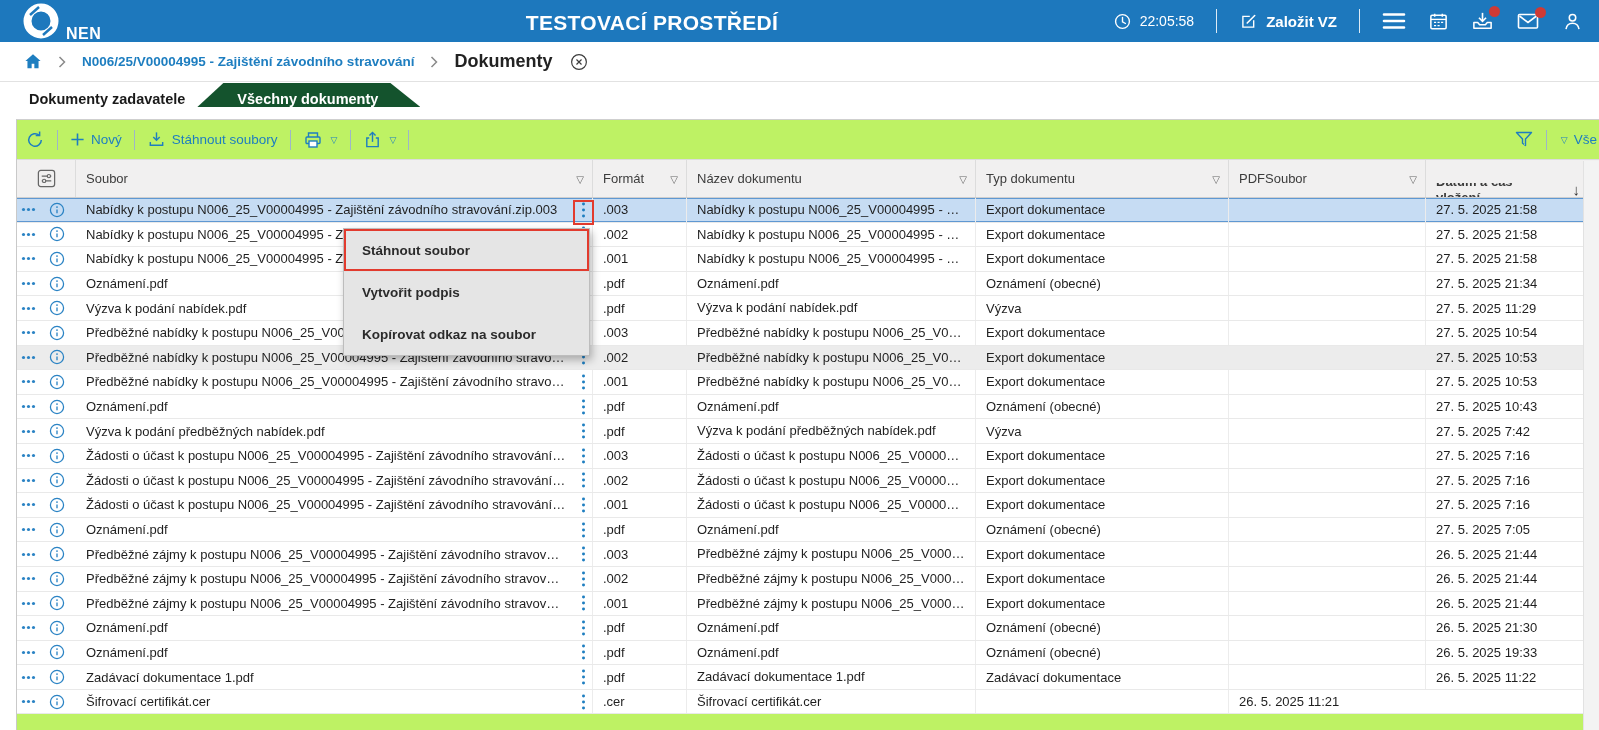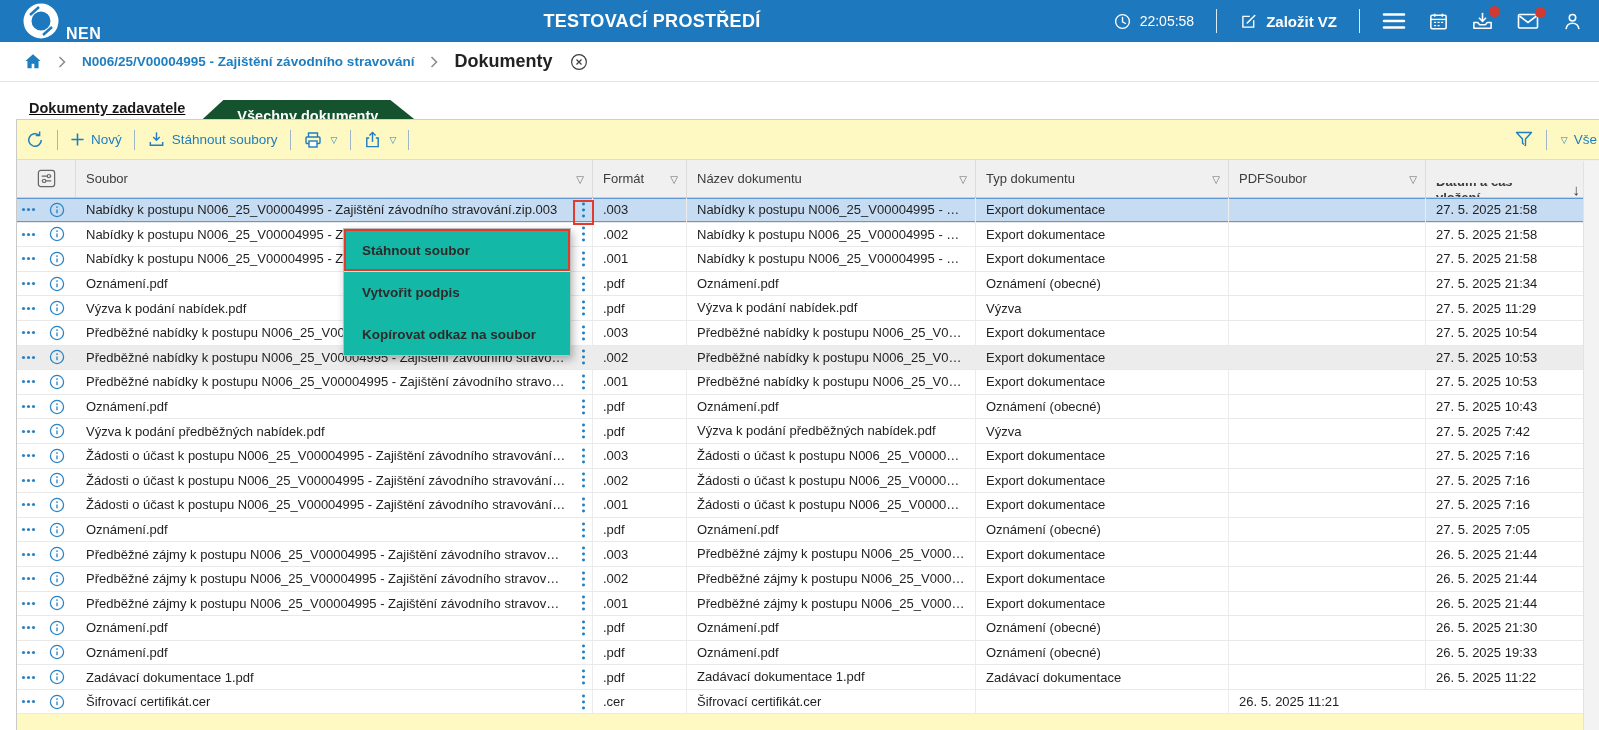--- a/index.html
+++ b/index.html
@@ -5,43 +5,43 @@
   html,body{margin:0;padding:0;background:#fff;font-family:"Liberation Sans","DejaVu Sans",sans-serif;}
   .stage{position:relative;width:1599px;height:730px;overflow:hidden;background:#fff;}
 
   
   .topbar{position:absolute;top:0;left:0;width:100%;height:42px;background:#1d78bd;color:#fff;}
   .logo-wrap{position:absolute;left:22px;top:2px;display:flex;align-items:flex-start;}
   .logo-ring{width:38px;height:38px;}
   .brand{margin-left:6px;line-height:1;}
   .brand-main{font-size:16px;font-weight:700;letter-spacing:.5px;margin-top:24px;}
   .brand-sub{font-size:11px;margin-left:14px;margin-top:1px;}
-  .env-title{position:absolute;left:652px;top:11px;transform:translateX(-50%);font-size:18px;font-weight:700;letter-spacing:.3px;white-space:nowrap;}
+  .env-title{position:absolute;left:652px;top:11px;transform:translateX(-50%);font-size:21px;font-weight:700;letter-spacing:.3px;white-space:nowrap;}
   .top-right{position:absolute;right:16px;top:0;height:42px;display:flex;align-items:center;gap:22px;}
   .top-group{display:flex;align-items:center;gap:8px;white-space:nowrap;}
   .clock-time{font-size:14px;}
   .create-vz{font-size:15px;font-weight:700;}
   .vsep{width:1px;height:24px;background:rgba(255,255,255,.85);}
   .icon-btn{position:relative;display:flex;align-items:center;justify-content:center;}
   .badge{position:absolute;top:-4px;right:-6px;width:11px;height:11px;border-radius:50%;background:#cf3a35;}
 
   
   .breadcrumb{position:absolute;top:42px;left:0;width:100%;height:40px;background:#fff;border-bottom:1px solid #e2e2e2;display:flex;align-items:center;padding-left:24px;box-sizing:border-box;gap:16px;}
   .crumb-link{color:#1e7ec0;font-size:13.5px;font-weight:600;}
   .crumb-current{color:#222;font-size:18px;font-weight:700;}
   .crumb-close{margin-left:2px;}
 
   
-  .tabs{position:absolute;top:100px;left:16px;height:31px;display:flex;align-items:flex-start;text-decoration:underline;}
+  .tabs{position:absolute;top:76px;left:16px;height:31px;display:flex;align-items:flex-end;}
   .tab{display:flex;align-items:center;font-size:14.5px;font-weight:700;}
   .tab-active{color:#1a1a1a;padding:0 26px 0 13px;background:#fff;}
   .tab-blue{color:#fff;background:#14532d;padding:8px 42px 0 40px;margin-left:-14px;clip-path:polygon(0 100%,26px 0,calc(100% - 30px) 0,100% 100%);}
 
   
-  .panel{position:absolute;top:119px;left:16px;right:0;bottom:0;border-top:1px solid #cfcfcf;border-left:1px solid #c9c9c9;box-sizing:border-box;background:#fef9c3;}
+  .panel{position:absolute;top:119px;left:16px;right:0;bottom:0;border-top:1px solid #cfcfcf;border-left:1px solid #c9c9c9;box-sizing:border-box;background:#bef264;}
   .toolbar{height:40px;border-bottom:1px solid #dcdcdc;display:flex;align-items:center;padding:0 4px;box-sizing:border-box;color:#1e7ec0;}
   .tb-left{display:flex;align-items:center;gap:9px;padding-left:4px;flex:1;min-width:0;}
   .tb-right{display:flex;align-items:center;gap:9px;padding-right:0;margin-right:-2px;white-space:nowrap;}
   .tb-item{display:flex;align-items:center;gap:6px;font-size:13.5px;white-space:nowrap;}
   .tb-sep{width:1px;height:20px;background:#9eb6c8;margin:0 3px;}
   .dd-arrow{font-size:9px;color:#1e7ec0;margin-left:2px;}
   .tb-all{font-size:13.5px;color:#1e7ec0;}
 
   
   .grid{display:grid;grid-template-columns:59px 517px 94px 289px 253px 197px 158px;}
@@ -61,21 +61,21 @@
   .c-soubor .txt{overflow:hidden;text-overflow:ellipsis;white-space:nowrap;flex:1;}
   .kebab{position:absolute;right:5px;top:50%;transform:translateY(-50%);display:flex;}
   .c-nazev,.c-typ{text-overflow:ellipsis;}
   .c-nazev{display:block;line-height:24.6px;text-overflow:ellipsis;}
   .row.selected{background:#c6dcf3;box-shadow:inset 0 1px 0 #5f98d2,inset 0 -1px 0 #5f98d2;}
   .row.hovered{background:#ececec;}
 
   .scroll-strip{position:absolute;top:41px;right:0;bottom:0;width:16px;background:#f3f3f3;border-left:1px solid #e2e2e2;box-sizing:border-box;}
 
   
-  .ctx-menu{position:absolute;left:343px;top:228px;width:228px;background:#14b8a6;border:1px solid #bdbdbd;box-shadow:2px 4px 8px rgba(0,0,0,.28);box-sizing:border-box;z-index:30;}
+  .ctx-menu{position:absolute;left:343px;top:228px;width:247px;background:#e5e5e5;border:1px solid #bdbdbd;box-shadow:2px 4px 8px rgba(0,0,0,.28);box-sizing:border-box;z-index:30;}
   .ctx-item{height:42px;display:flex;align-items:center;padding-left:18px;font-size:13.5px;font-weight:600;color:#2b2b2b;box-sizing:border-box;}
   .ctx-item.highlight{box-shadow:inset 0 0 0 2px #e23b2e;}
   .ctx-item.divided{border-top:1px solid #e0e0e0;}
 
   
   .red-box-kebab{position:absolute;left:573px;top:200px;width:21px;height:25px;border:2px solid #e23b2e;box-sizing:border-box;z-index:25;pointer-events:none;}
 
   svg{display:block;}
 </style>
 </head>

